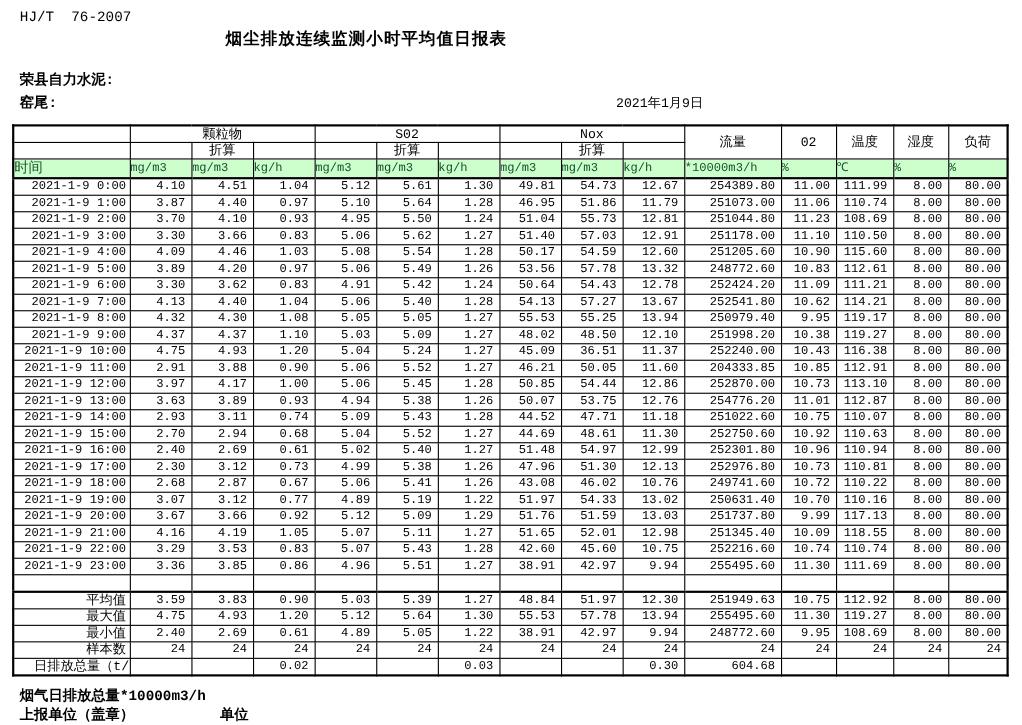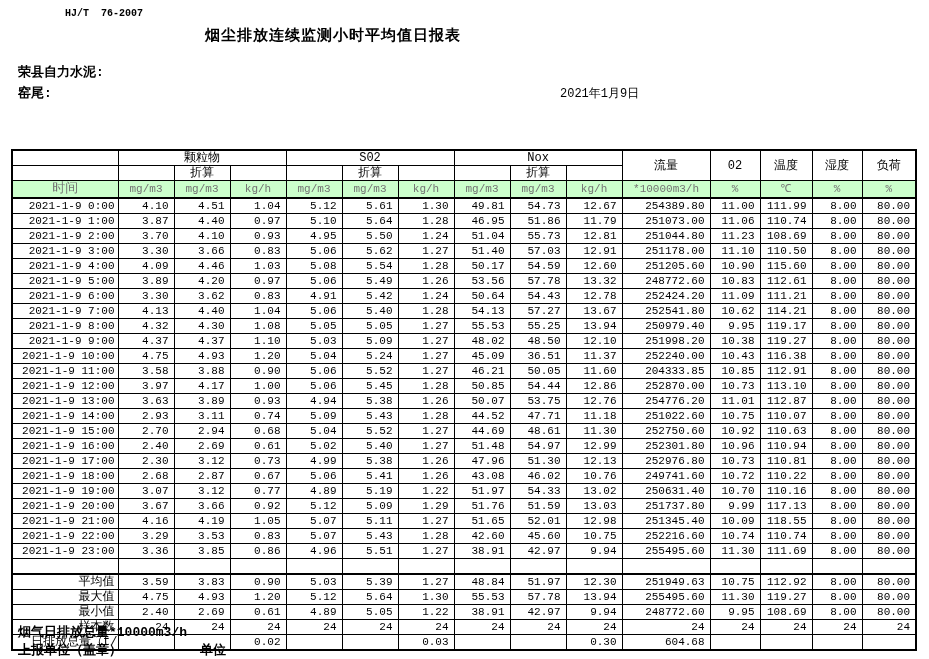--- a/index.html
+++ b/index.html
@@ -3,45 +3,44 @@
 <meta charset="utf-8">
 <style>
   html, body { margin: 0; padding: 0; }
   body {
     width: 929px; height: 659px; position: relative;
     background: #ffffff; overflow: hidden;
     font-family: "Liberation Mono", "DejaVu Sans Mono", monospace;
     color: #000;
   }
   .abs { position: absolute; white-space: pre; }
-  .std-code   { left: 18px;  top: 8px;  font-size: 10px; font-weight: bold; margin-left: 47px; }
+  .std-code   { left: 18px;  top: 8px;  font-size: 13px; font-weight: normal; }
   .rpt-title  { left: 205px; top: 26px; font-size: 15px; font-weight: bold; letter-spacing: 1px; }
   .company    { left: 18px;  top: 63px; font-size: 13px; font-weight: bold; }
   .location   { left: 18px;  top: 84px; font-size: 13px; font-weight: bold; }
   .rpt-date   { left: 560px; top: 85px; font-size: 12px; }
   .foot-note  { left: 18px;  top: 623px; font-size: 13px; font-weight: 600; }
   .foot-org   { left: 18px;  top: 641px; font-size: 13px; font-weight: 600; }
   .foot-unit  { left: 200px; top: 641px; font-size: 13px; font-weight: 600; }
 
   table.report {
     position: absolute; left: 11px; top: 113px;
     border-collapse: collapse; table-layout: fixed; width: 904px;
     border: 2px solid #000;
-    margin-top: 36px;
   }
   td {
     border: 1px solid #000;
     height: 14px; line-height: 14px;
     font-size: 11px; padding: 0;
     overflow: hidden; white-space: nowrap;
   }
   tr.h1 td, tr.h2 td { text-align: center; font-size: 12px; height: 14px; }
   tr.h3 td {
-    background: #ccffcc; color: #737373;
-    text-align: center; font-size: 11px; height: 16px; line-height: 16px;
+    background: #ccffcc; color: #14532d;
+    font-size: 11px; height: 16px; line-height: 16px;
     border-bottom: 2px solid #000;
   }
   tr.h3 td.time-head { font-size: 13px; }
   .num-cell  { text-align: right; padding-right: 5px; }
   .time-cell { text-align: right; padding-right: 3px; }
   .label-cell { text-align: right; padding-right: 3px; font-size: 12px; }
   .label-cell.left { text-align: left; padding-left: 18px; padding-right: 0; }
   tbody.summary tr:first-child td { border-top: 2px solid #000; }
 </style>
 </head>
@@ -296,21 +295,21 @@
         <td class="num-cell">36.51</td>
         <td class="num-cell">11.37</td>
         <td class="num-cell">252240.00</td>
         <td class="num-cell">10.43</td>
         <td class="num-cell">116.38</td>
         <td class="num-cell">8.00</td>
         <td class="num-cell">80.00</td>
       </tr>
       <tr>
         <td class="time-cell">2021-1-9 11:00</td>
-        <td class="num-cell">3.58</td>
+        <td class="num-cell">2.91</td>
         <td class="num-cell">3.88</td>
         <td class="num-cell">0.90</td>
         <td class="num-cell">5.06</td>
         <td class="num-cell">5.52</td>
         <td class="num-cell">1.27</td>
         <td class="num-cell">46.21</td>
         <td class="num-cell">50.05</td>
         <td class="num-cell">11.60</td>
         <td class="num-cell">204333.85</td>
         <td class="num-cell">10.85</td>

